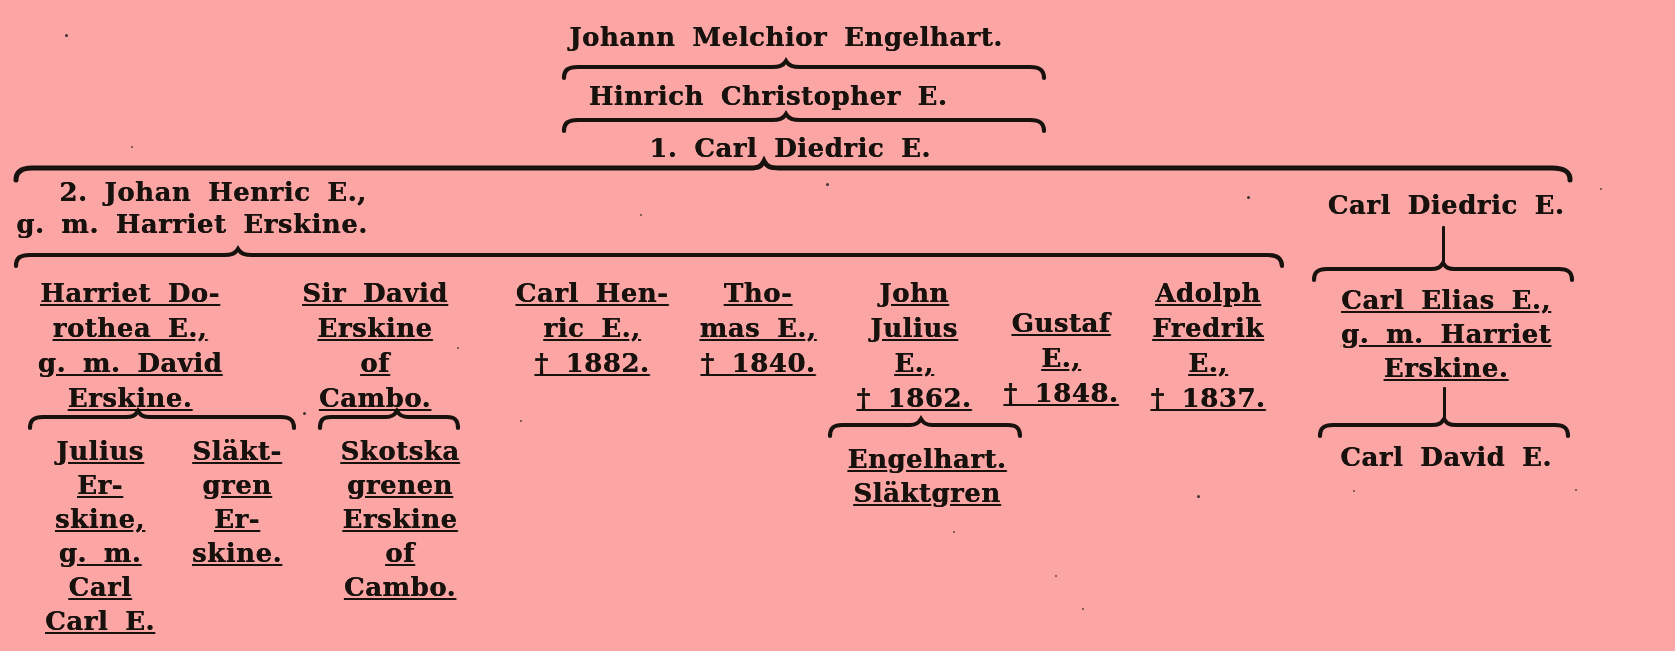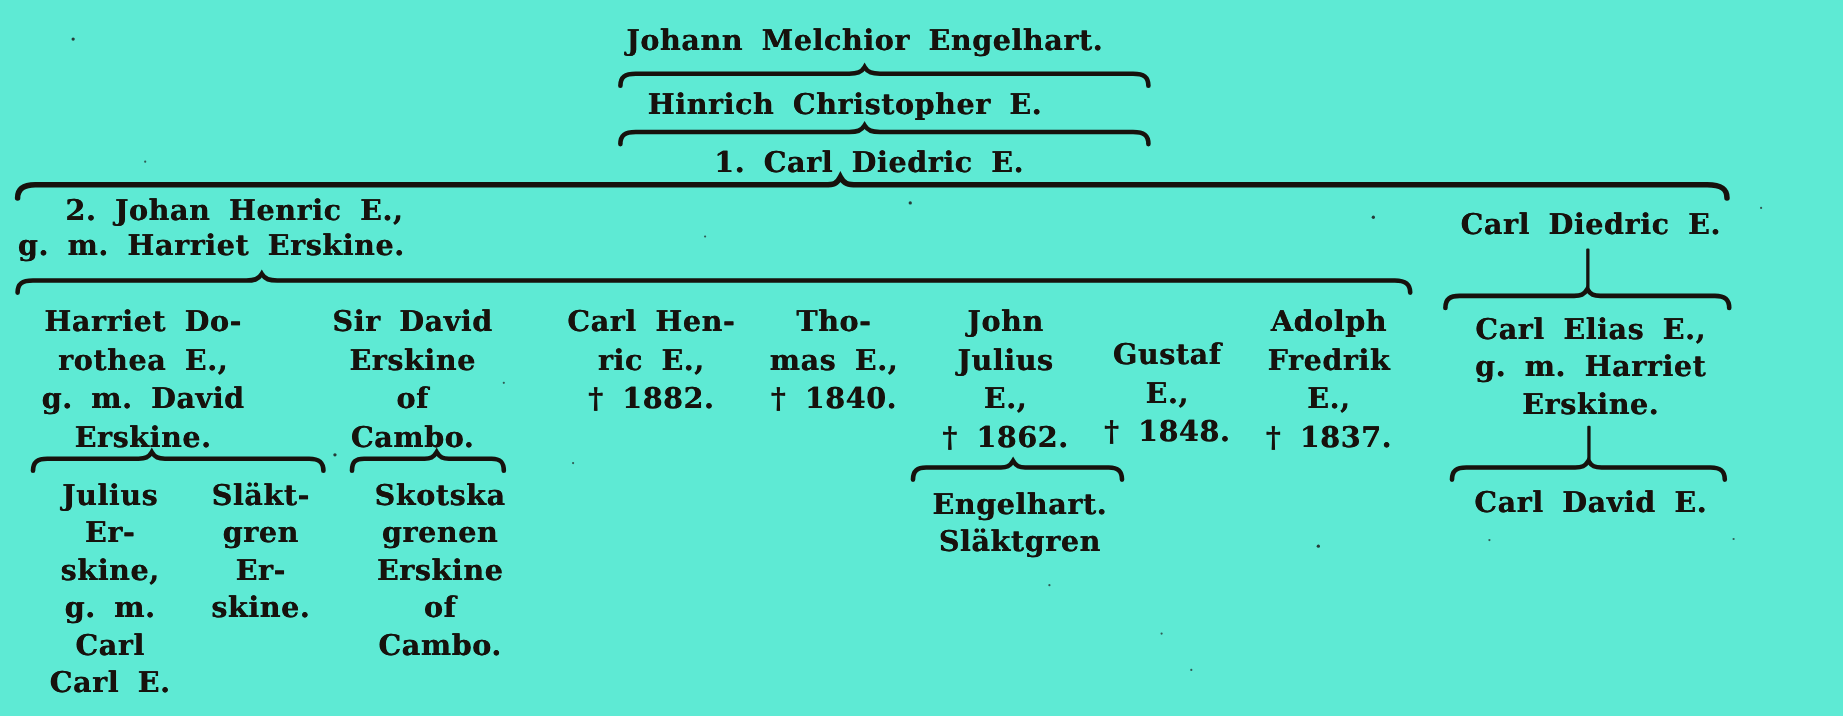--- a/index.html
+++ b/index.html
@@ -1,37 +1,37 @@
 <!DOCTYPE html>
 <html><head>
 <meta charset="utf-8">
 <style>
   html, body { margin: 0; padding: 0; background: #e8e8e8; }
   .page {
     position: relative;
     width: 1675px;
     height: 651px;
-    background: #5eead4;
+    background: #fca5a5;
     overflow: hidden;
     font-family: "DejaVu Serif", "Liberation Serif", serif;
     font-weight: 700;
     color: #17120d;
   }
   .name {
     position: absolute;
     font-size: 26px;
     line-height: 30px;
     letter-spacing: 0.5px;
     word-spacing: 0.28em;
     text-shadow: 0.35px 0 0 currentColor;
     white-space: nowrap;
     text-align: center;
   }
   .center { text-align: center; }
-  .col .ln { display: block; }
+  .col .ln { display: block; text-decoration: underline; }
   .col { line-height: 35px; }
   .col.lh34 { line-height: 34px; }
   .brace { position: absolute; }
   .brace svg { display: block; overflow: visible; }
   .vline {
     position: absolute;
     width: 3px;
     background: #17120d;
     border-radius: 1px;
   }

